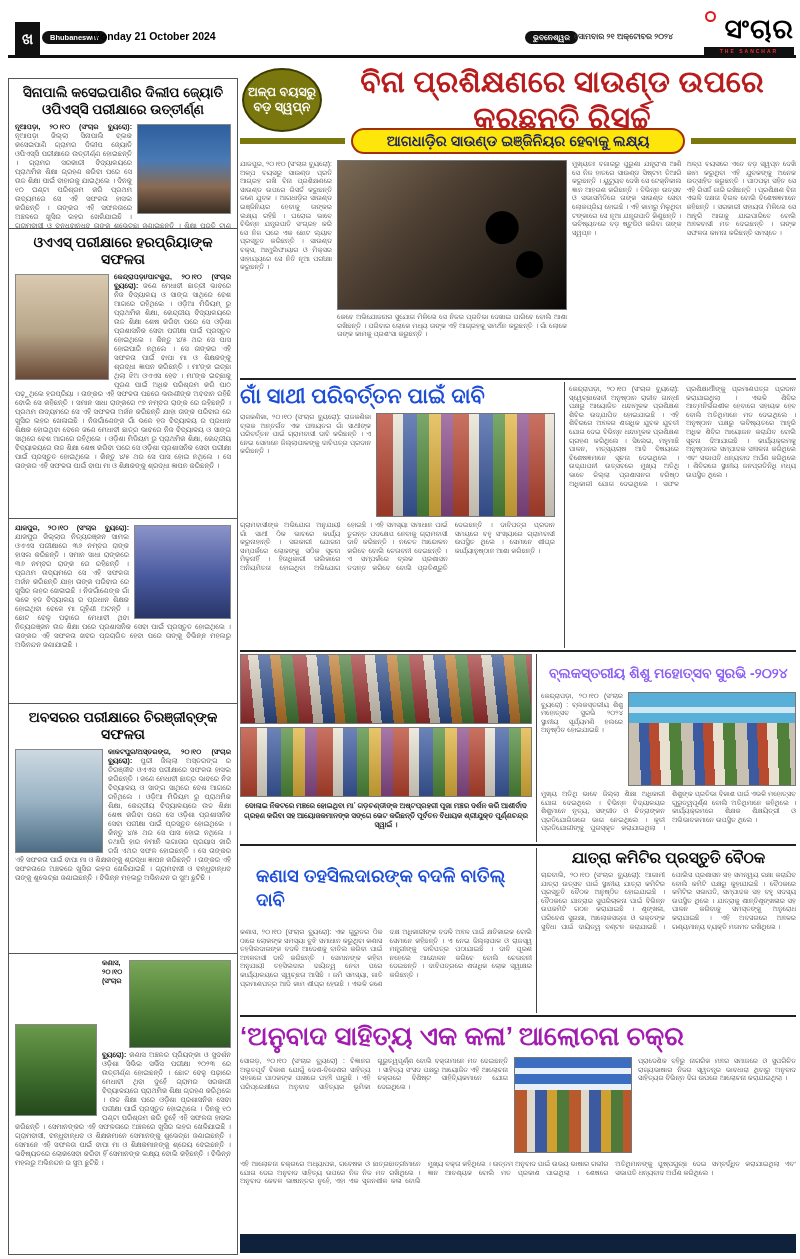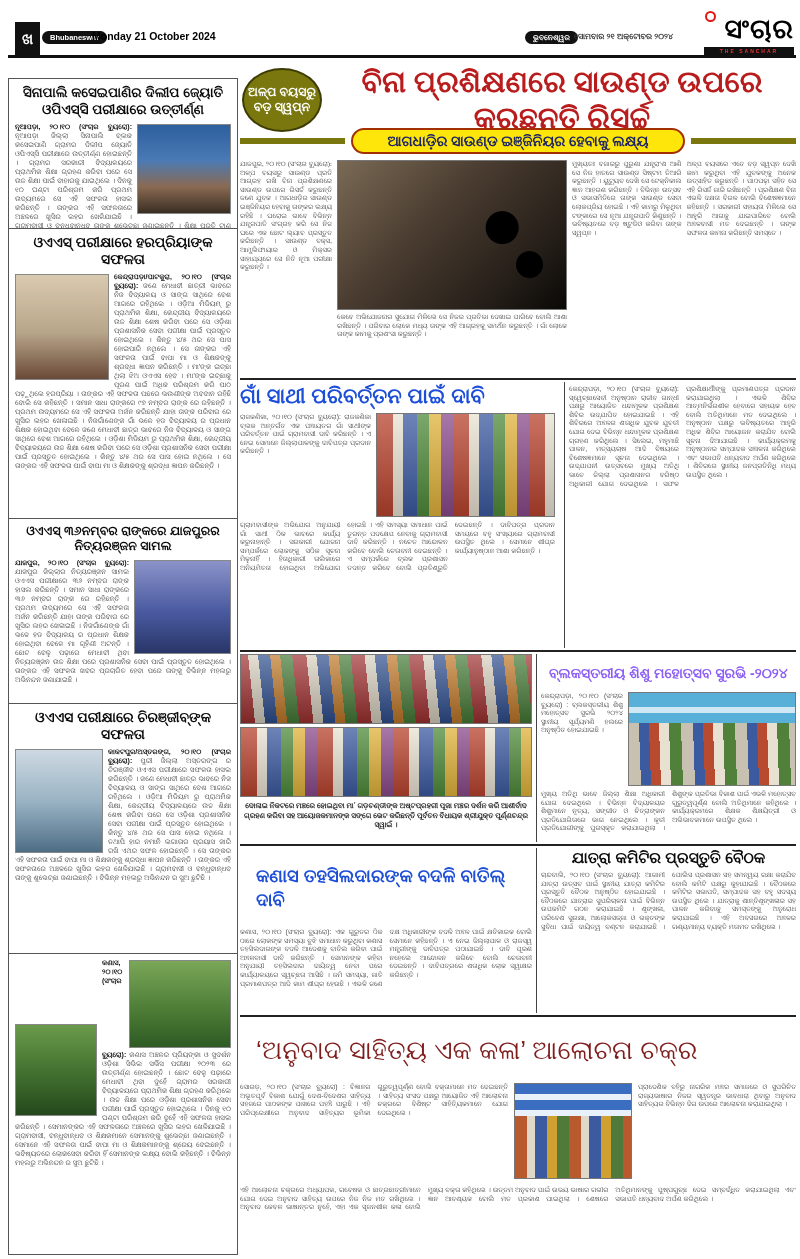--- a/index.html
+++ b/index.html
@@ -29,21 +29,21 @@
   .lbody{font-size:7px;line-height:9px;color:#474747;text-align:justify;}
   .lby{font-weight:bold;color:#111;}
   .lphoto{border:1px solid #888;}
   .fl{float:left;margin:2px 5px 2px 0;}
   .fr{float:right;margin:2px 0 2px 5px;}
   
   .main{position:absolute;left:240px;top:62px;width:556px;}
   .sect{position:relative;box-sizing:border-box;}
   .hr{height:0;border-top:2px solid #222;margin:2px 0;}
   
-  .lead{height:314px;font-family:Liberation Serif, serif;}
+  .lead{height:314px;}
   .badge{position:absolute;left:2px;top:6px;width:80px;height:64px;background:#79770d;border:2px solid #3d3c05;
          border-radius:50%;color:#fff;font-weight:bold;font-size:12.5px;line-height:15px;display:flex;
          align-items:center;justify-content:center;text-align:center;padding:2px;box-sizing:border-box;}
   .lead-head{margin:0 0 0 88px;padding-top:2px;font-size:30px;line-height:36px;font-weight:bold;color:#b91c1c;
              text-align:center;height:60px;}
   .sub-row{display:flex;align-items:center;height:30px;margin-top:2px;}
   .sub-bar{flex:1;height:6px;background:#79770d;}
   .banner{width:330px;margin:0 6px;background:#ffe60a;border:2px solid #a33000;border-radius:14px;
           text-align:center;font-size:14.5px;font-weight:bold;color:#1c2466;line-height:22px;}
   .lead-body{display:flex;gap:5px;margin-top:4px;height:212px;overflow:hidden;}
@@ -80,21 +80,21 @@
   
   .band4{display:flex;height:165px;}
   .kanas{width:292px;}
   .k-head{margin:16px;font-size:18px;font-weight:bold;color:#1d4ed8;line-height:24px;}
   .k-cols{margin-top:3px;column-count:2;column-gap:7px;height:132px;overflow:hidden;}
   .yatra{flex:1;}
   .y-head{margin:0;font-size:15.5px;font-weight:bold;color:#0a0a0a;line-height:20px;text-align:center;}
   .y-cols{margin-top:3px;column-count:2;column-gap:7px;height:136px;overflow:hidden;}
   
   .bottom{height:218px;}
-  .b-head{margin:16px;font-size:26px;font-weight:normal;color:#7f1d1d;line-height:34px;}
+  .b-head{margin:0;font-size:26px;font-weight:bold;color:#a21caf;line-height:34px;}
   .b-row{display:flex;gap:6px;margin-top:4px;height:98px;}
   .b-2col{width:268px;column-count:2;column-gap:7px;overflow:hidden;}
   .b-photo{width:118px;height:96px;border:1px solid #777;box-sizing:border-box;}
   .b-1col{flex:1;overflow:hidden;}
   .b-3col{margin-top:5px;column-count:3;column-gap:7px;height:70px;overflow:hidden;}
   .footer-bar{height:19px;background:#10213c;margin-top:4px;}
   
   .ph-eat{background:linear-gradient(180deg,#2e5f9e 0%,#4a7ab5 40%,#8a6a52 70%,#3a2e24 100%);}
   .ph-woman{background:linear-gradient(180deg,#d9c9ae 0%,#b8a68a 55%,#6a4a38 100%);}
   .ph-man-blue{background:linear-gradient(180deg,#8b93c9 0%,#4a5aa0 55%,#283668 100%);}
@@ -144,30 +144,29 @@
     <div class="lart" style="height:290px;">
       <h3 class="lhead">ଓଏଏସ୍ ପରୀକ୍ଷାରେ ହରପ୍ରିୟାଙ୍କ ସଫଳତା</h3>
       <div class="lbody">
         <div class="lphoto fl ph-woman" style="width:92px;height:104px;"></div>
         <span class="lby">କେନ୍ଦ୍ରାପଡ଼ା/ପାଟକୁରା, ୨୦।୧୦ (ସଂଚାର ବ୍ୟୁରୋ):</span>
         <span>ଜଣେ ମେଧାବୀ ଛାତ୍ରୀ ଭାବରେ ନିଜ ବିଦ୍ୟାଳୟ ଓ ସାଙ୍ଗ ସାଥିରେ ବେଶ ଆଗରେ ରହିଥିଲେ । ଓଡ଼ିଆ ମିଡିୟମ୍ ରୁ ପ୍ରାଥମିକ ଶିକ୍ଷା, କେନ୍ଦ୍ରୀୟ ବିଦ୍ୟାଳୟରେ ଉଚ୍ଚ ଶିକ୍ଷା ଶେଷ କରିବା ପରେ ସେ ଓଡ଼ିଶା ପ୍ରଶାସନିକ ସେବା ପରୀକ୍ଷା ପାଇଁ ପ୍ରସ୍ତୁତ ହୋଇଥିଲେ । କିନ୍ତୁ ୪/୫ ଥର ସେ ପାସ ହୋଇପାରି ନଥିଲେ । ସେ ତାଙ୍କର ଏହି ସଫଳତା ପାଇଁ ବାପା ମା ଓ ଶିକ୍ଷକଙ୍କୁ ଶ୍ରଦ୍ଧା ଜ୍ଞାପନ କରିଛନ୍ତି । ମା'ଙ୍କ ଇଚ୍ଛା ଥିଲା ଝିଅ ଓଏଏସ ହେବ । ମା'ଙ୍କ ଇଚ୍ଛାକୁ ପୂରଣ ପାଇଁ ଅଧିକ ପରିଶ୍ରମ କରି ପାଠ ପଢ଼ୁଥିଲେ ହରପ୍ରିୟା । ତାଙ୍କର ଏହି ସଫଳତା ପଛରେ ଭଉଣୀଙ୍କ ଅବଦାନ ରହିଛି ବୋଲି ସେ କହିଛନ୍ତି । ସମାନ ସାଧା ରାଙ୍କରେ ୯୭ ନମ୍ବର ରାଙ୍କ ରେ ରହିଛନ୍ତି । ପ୍ରଥମ ଉଦ୍ୟମରେ ସେ ଏହି ସଫଳତା ଅର୍ଜନ କରିଛନ୍ତି ଯାହା ତାଙ୍କ ପରିବାର ରେ ଖୁସିର ଲହର ଖେଳାଇଛି । ନିଜଗାଁଣେଙ୍କ ଗାଁ ଭଳେ ହଡ ବିଦ୍ୟାଳୟ ର ପ୍ରଧାନ ଶିକ୍ଷକ ହୋଇଥିବା ବେଳେ ଜଣେ ମେଧାବୀ ଛାତ୍ର ଭାବରେ ନିଜ ବିଦ୍ୟାଳୟ ଓ ସାଙ୍ଗ ସାଥିରେ ବେଶ ଆଗରେ ରହିଥିଲେ । ଓଡ଼ିଶା ମିଡିୟମ ରୁ ପ୍ରାଥମିକ ଶିକ୍ଷା, କେନ୍ଦ୍ରୀୟ ବିଦ୍ୟାଳୟରେ ଉଚ୍ଚ ଶିକ୍ଷା ଶେଷ କରିବା ପରେ ସେ ଓଡ଼ିଶା ପ୍ରଶାସନିକ ସେବା ପରୀକ୍ଷା ପାଇଁ ପ୍ରସ୍ତୁତ ହୋଇଥିଲେ । କିନ୍ତୁ ୪/୫ ଥର ସେ ପାସ ହୋଇ ନଥିଲେ । ସେ ତାଙ୍କର ଏହି ସଫଳତା ପାଇଁ ବାପା ମା ଓ ଶିକ୍ଷକଙ୍କୁ ଶ୍ରଦ୍ଧା ଜ୍ଞାପନ କରିଛନ୍ତି ।</span>
       </div>
     </div>
 
     <div class="lart" style="height:185px;">
-      <h3 class="lhead" style="font-size:12.5px;line-height:15px;">ଓଏଏସ୍ ୩୬ନମ୍ବର ରାଙ୍କରେ ଯାଜପୁରର ନିତ୍ୟରଞ୍ଜନ ସାମଲ</h3>
       <div class="lbody">
         <div class="lphoto fr ph-man-blue" style="width:95px;height:92px;"></div>
         <span class="lby">ଯାଜପୁର, ୨୦।୧୦ (ସଂଚାର ବ୍ୟୁରୋ):</span>
         <span>ଯାଜପୁର ଜିଲ୍ଲାର ନିତ୍ୟରଞ୍ଜନ ସାମଲ ଓଏଏସ ପରୀକ୍ଷାରେ ୩୬ ନମ୍ବର ରାଙ୍କ ହାସଲ କରିଛନ୍ତି । ସମାନ ସାଧା ରାଙ୍କରେ ୩୬ ନମ୍ବର ରାଙ୍କ ରେ ରହିଛନ୍ତି । ପ୍ରଥମ ଉଦ୍ୟମରେ ସେ ଏହି ସଫଳତା ଅର୍ଜନ କରିଛନ୍ତି ଯାହା ତାଙ୍କ ପରିବାର ରେ ଖୁସିର ଲହର ଖେଳାଇଛି । ନିଜଗାଁଣେଙ୍କ ଗାଁ ଭଳେ ହଡ ବିଦ୍ୟାଳୟ ର ପ୍ରଧାନ ଶିକ୍ଷକ ହୋଇଥିବା ବେଳେ ମା ଗୃହିଣୀ ଅଟନ୍ତି । ଛୋଟ ବେଳୁ ପଢ଼ାରେ ମେଧାବୀ ଥିବା ନିତ୍ୟରଞ୍ଜନ ଉଚ୍ଚ ଶିକ୍ଷା ପରେ ପ୍ରଶାସନିକ ସେବା ପାଇଁ ପ୍ରସ୍ତୁତ ହୋଇଥିଲେ । ତାଙ୍କର ଏହି ସଫଳତା ଖବର ପ୍ରଚାରିତ ହେବା ପରେ ତାଙ୍କୁ ବିଭିନ୍ନ ମହଲରୁ ଅଭିନନ୍ଦନ ଜଣାଯାଇଛି ।</span>
       </div>
     </div>
 
     <div class="lart" style="height:250px;">
-      <h3 class="lhead">ଓଏଏସ ପରୀକ୍ଷାରେ ଚିରଞ୍ଜୀବ୍‌ଙ୍କ ସଫଳତା</h3>
+      <h3 class="lhead">ଅବସରର ପରୀକ୍ଷାରେ ଚିରଞ୍ଜୀବ୍‌ଙ୍କ ସଫଳତା</h3>
       <div class="lbody">
         <div class="lphoto fl ph-man-shirt" style="width:86px;height:102px;"></div>
         <span class="lby">କାକଟପୁର/ଅସ୍ତରଙ୍ଗ, ୨୦।୧୦ (ସଂଚାର ବ୍ୟୁରୋ):</span>
         <span>ପୁରୀ ଜିଲ୍ଲା ଅସ୍ତରଙ୍ଗ ର ଚିରଞ୍ଜୀବ ଓଏଏସ ପରୀକ୍ଷାରେ ସଫଳତା ହାସଲ କରିଛନ୍ତି । ଜଣେ ମେଧାବୀ ଛାତ୍ର ଭାବରେ ନିଜ ବିଦ୍ୟାଳୟ ଓ ସାଙ୍ଗ ସାଥିରେ ବେଶ ଆଗରେ ରହିଥିଲେ । ଓଡ଼ିଆ ମିଡିୟମ ରୁ ପ୍ରାଥମିକ ଶିକ୍ଷା, କେନ୍ଦ୍ରୀୟ ବିଦ୍ୟାଳୟରେ ଉଚ୍ଚ ଶିକ୍ଷା ଶେଷ କରିବା ପରେ ସେ ଓଡ଼ିଶା ପ୍ରଶାସନିକ ସେବା ପରୀକ୍ଷା ପାଇଁ ପ୍ରସ୍ତୁତ ହୋଇଥିଲେ । କିନ୍ତୁ ୪/୫ ଥର ସେ ପାସ ହୋଇ ନଥିଲେ । ତଥାପି ହାର ନମାନି ଲଗାତାର ପ୍ରୟାସ ଜାରି ରଖି ଏଥର ସଫଳ ହୋଇଛନ୍ତି । ସେ ତାଙ୍କର ଏହି ସଫଳତା ପାଇଁ ବାପା ମା ଓ ଶିକ୍ଷକଙ୍କୁ ଶ୍ରଦ୍ଧା ଜ୍ଞାପନ କରିଛନ୍ତି । ତାଙ୍କର ଏହି ସଫଳତାରେ ଅଞ୍ଚଳରେ ଖୁସିର ଲହର ଖେଳିଯାଇଛି । ଗ୍ରାମବାସୀ ଓ ବନ୍ଧୁବାନ୍ଧବ ତାଙ୍କୁ ଶୁଭେଚ୍ଛା ଜଣାଇଛନ୍ତି । ବିଭିନ୍ନ ମହଲରୁ ଅଭିନନ୍ଦନ ର ସୁଅ ଛୁଟିଛି ।</span>
       </div>
     </div>
 
     <div class="lart" style="height:300px;">
       <div class="lbody">
         <div class="lphoto fr ph-green-w" style="width:100px;height:86px;"></div>

